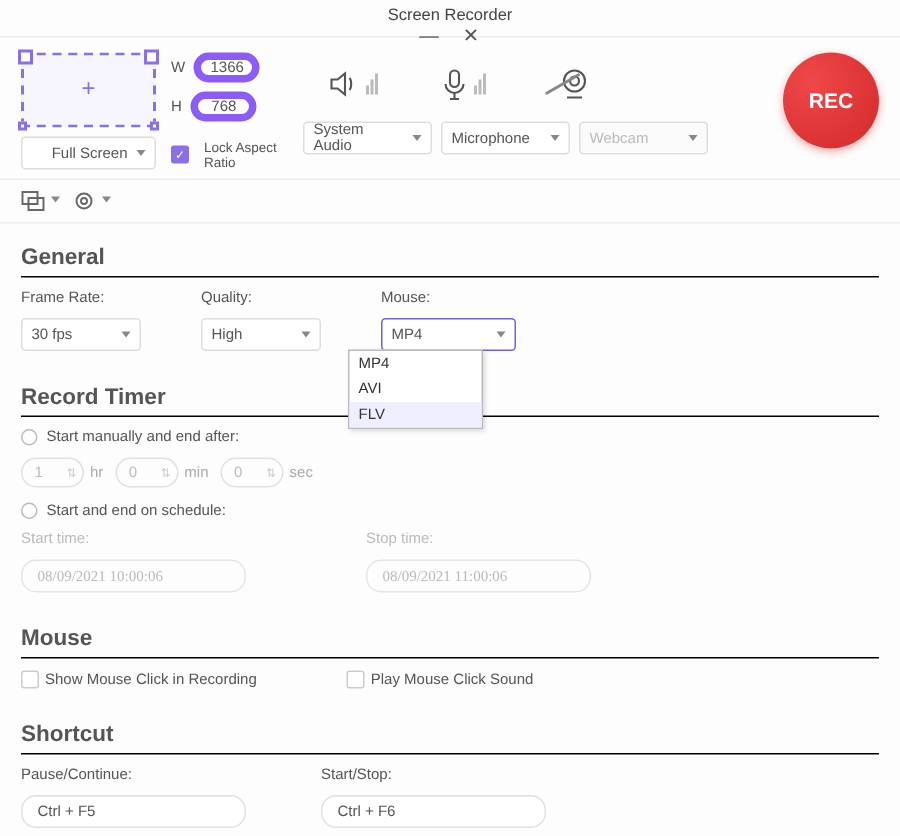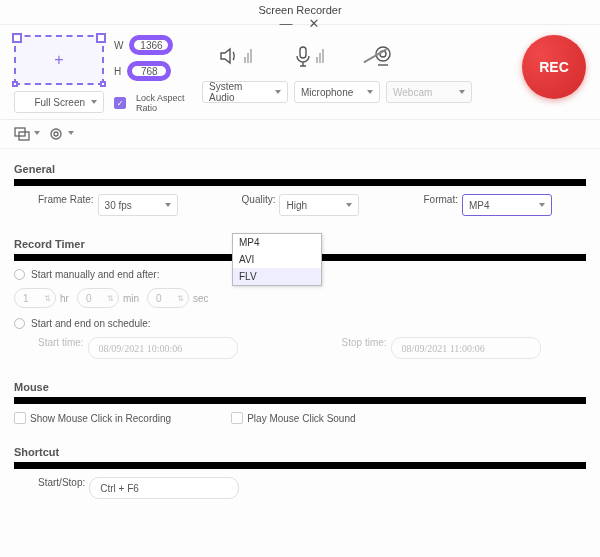--- a/index.html
+++ b/index.html
@@ -25,23 +25,23 @@
 .select { height: 22px; border: 1px solid #ddd; border-radius: 3px; background: #fff; padding: 0 18px 0 6px; font-size: 10px; color: #555; position: relative; display: flex; align-items: center; }
 .select::after { content: ""; position: absolute; right: 6px; top: 50%; width: 0; height: 0; border-left: 3px solid transparent; border-right: 3px solid transparent; border-top: 4px solid #888; transform: translateY(-50%); }
 .select.disabled { color: #bbb; background: #fafafa; }
 .chk { width: 12px; height: 12px; border: 1px solid #8a6fe8; background: #8a6fe8; border-radius: 2px; display: inline-flex; align-items: center; justify-content: center; color: #fff; font-size: 8px; margin-right: 4px; }
 .chk.empty { background: #fff; border-color: #ccc; color: transparent; }
 .small-toolbar { display: flex; gap: 16px; padding: 6px 14px; align-items: center; }
 .tb-icon { width: 18px; height: 16px; color: #666; position: relative; display: flex; align-items: center; }
 .tb-icon svg { stroke: #666; fill: none; stroke-width: 1.3; }
 .tb-icon::after { content: ""; position: absolute; right: -8px; top: 5px; width: 0; height: 0; border-left: 3px solid transparent; border-right: 3px solid transparent; border-top: 4px solid #888; }
 .section { padding: 8px 14px; }
-.section-title { font-size: 11px; font-weight: bold; color: #555; padding: 6px 0 4px; border-bottom: 7px solid #000000; margin-bottom: 8px; }
+.section-title { font-size: 15px; font-weight: bold; color: #555; padding: 6px 0 4px; border-bottom: 1px solid #000000; margin-bottom: 8px; }
 .row { display: flex; gap: 40px; align-items: center; font-size: 10px; color: #555; }
-.col { display: flex; flex-direction: row; gap: 4px; margin-left: 24px; }
+.col { display: flex; flex-direction: column; gap: 4px; }
 .lbl { font-size: 10px; color: #555; margin-bottom: 4px; }
 .format-sel { border: 1.5px solid #7a5fd8; border-radius: 3px; height: 22px; width: 90px; }
 .dropdown { position: absolute; left: 232px; top: 233px; width: 90px; border: 1px solid #bbb; background: #fff; box-shadow: 1px 1px 3px rgba(0,0,0,0.15); font-size: 10px; z-index: 10; }
 .dropdown div { padding: 3px 6px; color: #333; }
 .dropdown div.sel { background: #eef; }
 .radio { width: 11px; height: 11px; border: 1px solid #bbb; border-radius: 50%; display: inline-block; margin-right: 6px; vertical-align: middle; }
 .spinner { display: inline-flex; align-items: center; border: 1px solid #e0e0e0; border-radius: 10px; height: 20px; padding: 0 16px 0 8px; font-size: 10px; color: #bbb; background: #fdfdfd; position: relative; min-width: 42px; }
 .spinner::after { content: "⇅"; position: absolute; right: 4px; font-size: 8px; color: #ccc; }
 .unit { font-size: 10px; color: #aaa; margin: 0 8px 0 4px; }
 .dt-input { border: 1px solid #e5e5e5; border-radius: 10px; height: 22px; padding: 0 10px; font-size: 10px; color: #bbb; width: 150px; background: #fdfdfd; font-family: Liberation Serif, serif; }
@@ -162,21 +162,21 @@
           <span>30 fps</span>
         </div>
     </div>
     <div class="col">
       <span class="lbl">Quality:</span>
       <div class="select" style="width:80px;">
           <span>High</span>
         </div>
     </div>
     <div class="col" style="position:relative;">
-      <span class="lbl">Format:</span>
+      <span class="lbl">Mouse:</span>
       <div class="select format-sel">
           <span>MP4</span>
         </div>
     </div>
   </div>
 </div>
 
 <div class="dropdown">
   <div>MP4</div>
   <div>AVI</div>
@@ -224,17 +224,21 @@
         <span class="chk empty">✓</span>
         <span>Play Mouse Click Sound</span>
       </div>
   </div>
 </div>
 
 <div class="section">
   <div class="section-title">Shortcut</div>
   <div style="display:flex;gap:50px;">
     <div class="col">
+      <span class="lbl">Pause/Continue:</span>
+      <input class="sh-input" value="Ctrl + F5" style="">
+    </div>
+    <div class="col">
       <span class="lbl">Start/Stop:</span>
       <input class="sh-input" value="Ctrl + F6" style="">
     </div>
   </div>
 </div>
 
 </body></html>

